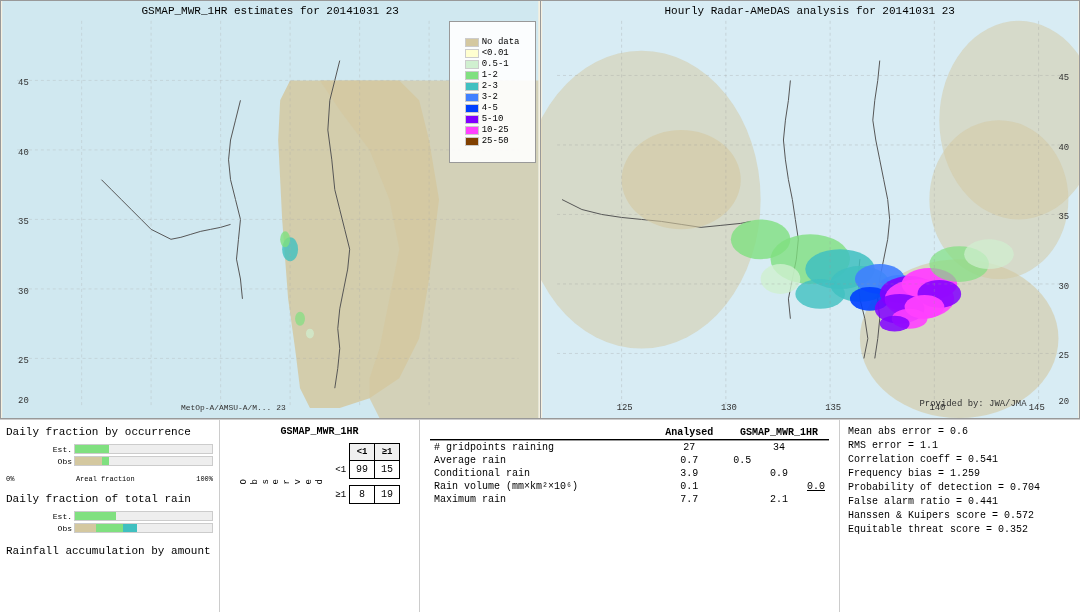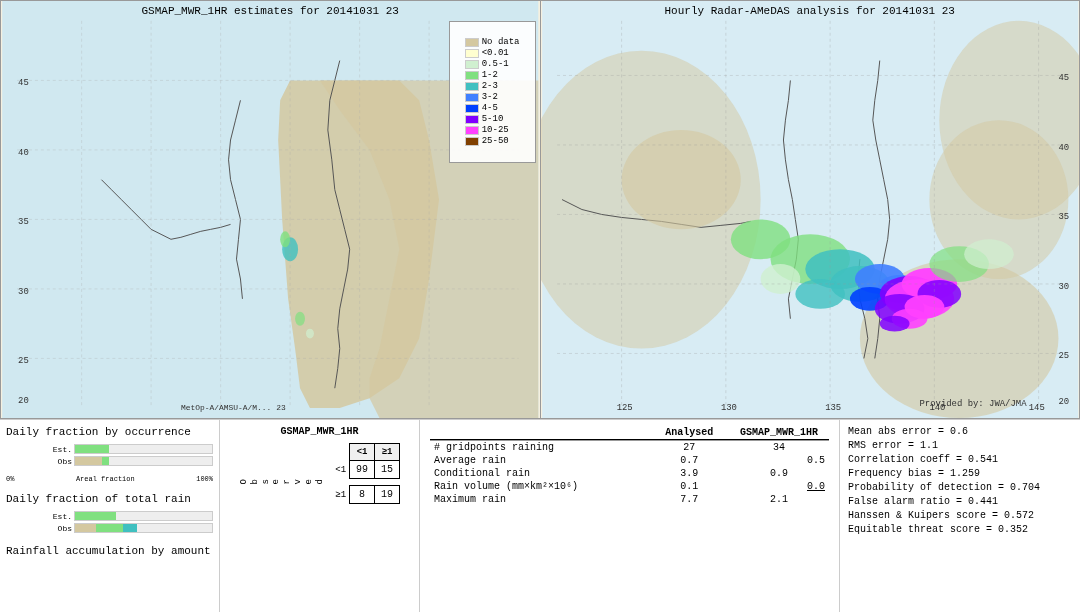--- a/index.html
+++ b/index.html
@@ -540,21 +540,21 @@
               <td colspan="3" style="padding:0; border-bottom: 1px solid #999;"></td>
             </tr>
         <tr>
           <td># gridpoints raining</td>
           <td style="text-align:center;">27</td>
           <td style="text-align:center;">34</td>
         </tr>
         <tr>
           <td>Average rain</td>
           <td style="text-align:center;">0.7</td>
-          <td style="text-align:right;">0.5</td>
+          <td style="text-align:left;">0.5</td>
         </tr>
         <tr>
           <td>Conditional rain</td>
           <td style="text-align:center;">3.9</td>
           <td style="text-align:center;">0.9</td>
         </tr>
         <tr>
           <td>Rain volume (mm×km²×10⁶)</td>
           <td style="text-align:center;margin-top:48px;">0.1</td>
           <td style="text-align:right;text-decoration:underline;">0.0</td>

